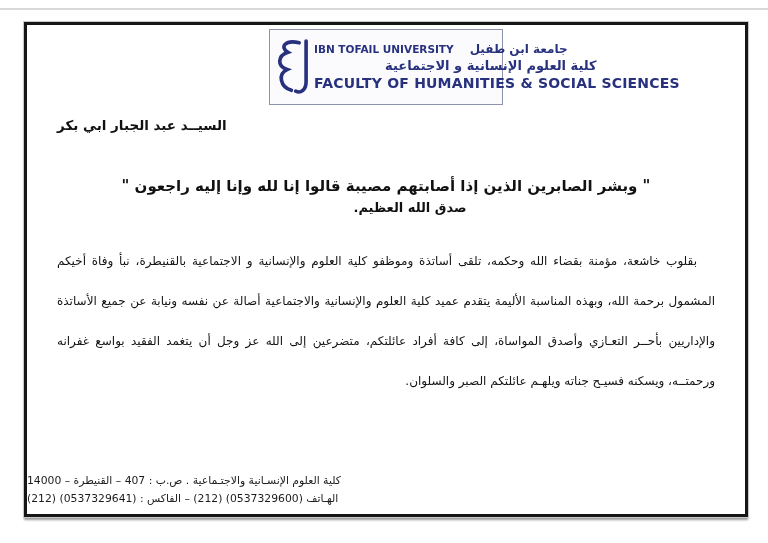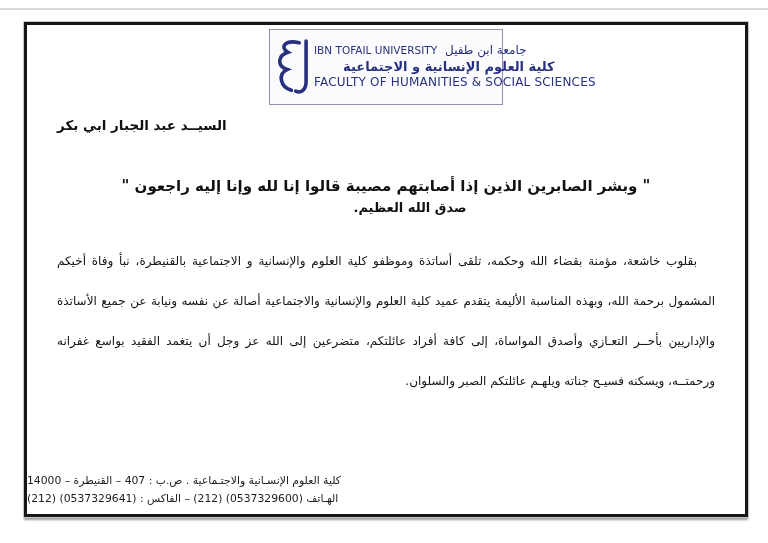--- a/index.html
+++ b/index.html
@@ -17,24 +17,24 @@
   }
   
   .logo-box{
     width:234px;margin:4px auto 0 auto;
     border:1px solid #8d93ad;background:#fbfbfe;
     display:flex;align-items:center;padding:4px 6px 4px 4px;box-sizing:border-box;
     height:76px;
   }
   .logo-mark{flex:0 0 40px;height:64px;display:flex;align-items:center;justify-content:center;}
   .logo-text{flex:1;display:flex;flex-direction:column;justify-content:center;line-height:1.15;}
-  .logo-line1{font-size:10.5px;font-weight:normal;color:#28317e;white-space:nowrap;display:flex;gap:8px;align-items:baseline;}
+  .logo-line1{font-size:10.5px;font-weight:bold;color:#28317e;white-space:nowrap;display:flex;gap:16px;align-items:baseline;}
   .logo-line1 .ar{font-size:12px;}
   .logo-line2{font-size:13px;font-weight:bold;color:#28317e;text-align:center;margin:2px 12px 1px 0;}
-  .logo-line3{font-size:12px;font-weight:normal;color:#28317e;letter-spacing:.2px;white-space:nowrap;}
+  .logo-line3{font-size:14px;font-weight:bold;color:#28317e;letter-spacing:.2px;white-space:nowrap;}
   
   .recipient{
     margin:12px 0 0 30px;font-size:13.5px;font-weight:bold;color:#111;
     direction:rtl;text-align:left;width:180px;
   }
   
   .quote{margin-top:42px;text-align:center;direction:rtl;font-weight:bold;color:#111;}
   .quote-line1{font-size:15px;line-height:22px;}
   .quote-line2{font-size:13px;line-height:22px;margin-left:48px;}
   

